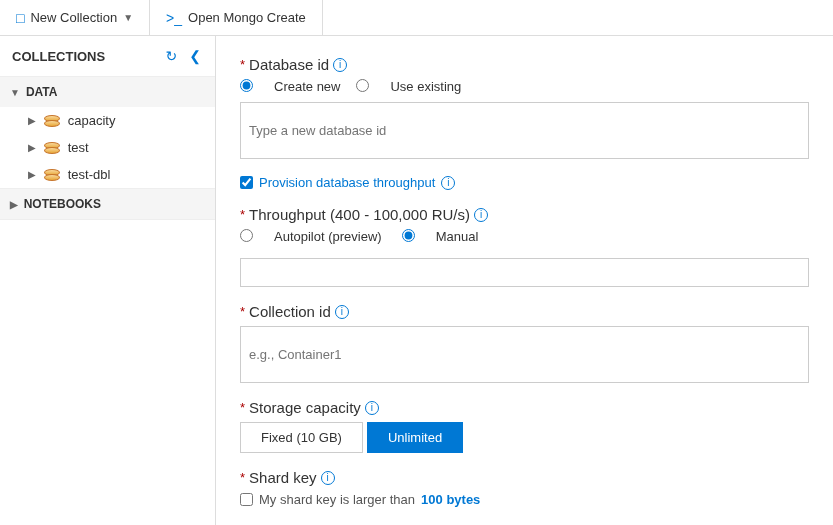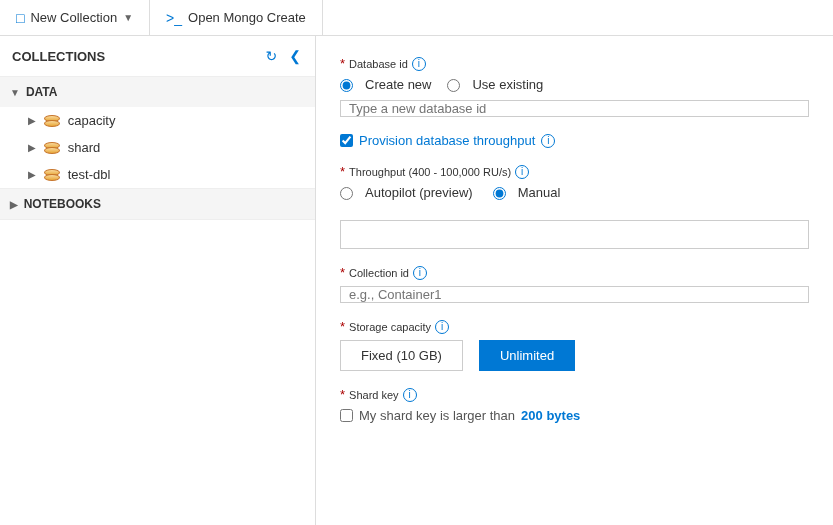--- a/index.html
+++ b/index.html
@@ -29,21 +29,21 @@
 
     
     .main-layout {
       display: flex;
       flex: 1;
       overflow: hidden;
     }
 
     
     .sidebar {
-      width: 316px;
+      width: 216px;
       border-right: 1px solid #ddd;
       flex-shrink: 0;
       overflow-y: auto;
       background: #fff;
     }
     .sidebar-header {
       display: flex;
       align-items: center;
       justify-content: space-between;
       padding: 10px 12px;
@@ -128,61 +128,61 @@
       cursor: pointer;
     }
     .radio-group {
       display: flex;
       align-items: center;
       gap: 16px;
       margin-bottom: 8px;
     }
     .radio-label {
       display: flex;
-      align-items: flex-end;
-      gap: 12px;
+      align-items: flex-start;
+      gap: 21px;
       cursor: pointer;
       font-size: 13px;
     }
     input[type="radio"] { cursor: pointer; accent-color: #0078d4; }
     input[type="checkbox"] { cursor: pointer; accent-color: #0078d4; }
     .form-input {
       width: 100%;
-      padding: 0 8px;
+      padding: 20px 8px;
       border: 1px solid #ccc;
       font-size: 13px;
       color: #999;
       outline: none;
     }
     .checkbox-label {
       display: flex;
       align-items: center;
       gap: 6px;
       font-size: 13px;
       cursor: pointer;
       margin-bottom: 6px;
     }
     .checkbox-label .cb-text { color: #0078d4; }
     .mode-radio-group {
       display: flex;
       align-items: center;
       gap: 20px;
-      margin-bottom: 20px;
+      margin-bottom: 14px;
     }
     .throughput-input {
       width: 100%;
       padding: 6px 8px;
       border: 1px solid #ccc;
       font-size: 13px;
       color: #333;
       outline: none;
     }
     .storage-buttons {
       display: flex;
-      gap: 16px;
+      gap: 4px;
     }
     .storage-btn {
       padding: 7px 20px;
       border: 1px solid #ccc;
       background: #fff;
       cursor: pointer;
       font-size: 13px;
       color: #333;
     }
     .storage-btn.active {
@@ -201,21 +201,21 @@
     }
     .shard-note .highlight { color: #0078d4; font-weight: 600; }
 
     .label-row {
       display: flex;
       align-items: center;
       gap: 4px;
       margin-bottom: 6px;
     }
     .required-star { color: #a00; }
-    .field-label { color: #333; font-size: 11px; }
+    .field-label { color: #333; font-size: 15px; }
   </style>
 </head>
 <body>
 
 <div class="toolbar">
   <button class="toolbar-btn">
     <span class="icon">□</span>
     <span>New Collection</span>
     <span class="chevron">▼</span>
   </button>
@@ -248,21 +248,21 @@
           <span class="db-disc" style="margin-top:-4px;"></span>
         </span>
         <span>capacity</span>
       </div>
       <div class="sidebar-item">
         <span class="expand-icon">▶</span>
         <span style="display:flex;flex-direction:column;gap:2px;width:16px;">
           <span class="db-disc"></span>
           <span class="db-disc" style="margin-top:-4px;"></span>
         </span>
-        <span>shard</span>
+        <span>test</span>
       </div>
       <div class="sidebar-item">
         <span class="expand-icon">▶</span>
         <span style="display:flex;flex-direction:column;gap:2px;width:16px;">
           <span class="db-disc"></span>
           <span class="db-disc" style="margin-top:-4px;"></span>
         </span>
         <span>test-dbl</span>
       </div>
     </div>
@@ -346,18 +346,18 @@
 
     <div class="form-group">
       <div class="label-row">
         <span class="required-star">*</span>
         <span class="field-label">Shard key</span>
         <span class="info-icon">i</span>
       </div>
       <div class="shard-note">
         <input type="checkbox" style="">
         <span>My shard key is larger than</span>
-        <span class="highlight">200 bytes</span>
+        <span class="highlight">100 bytes</span>
       </div>
     </div>
 
   </div>
 </div>
 
 </body></html>

